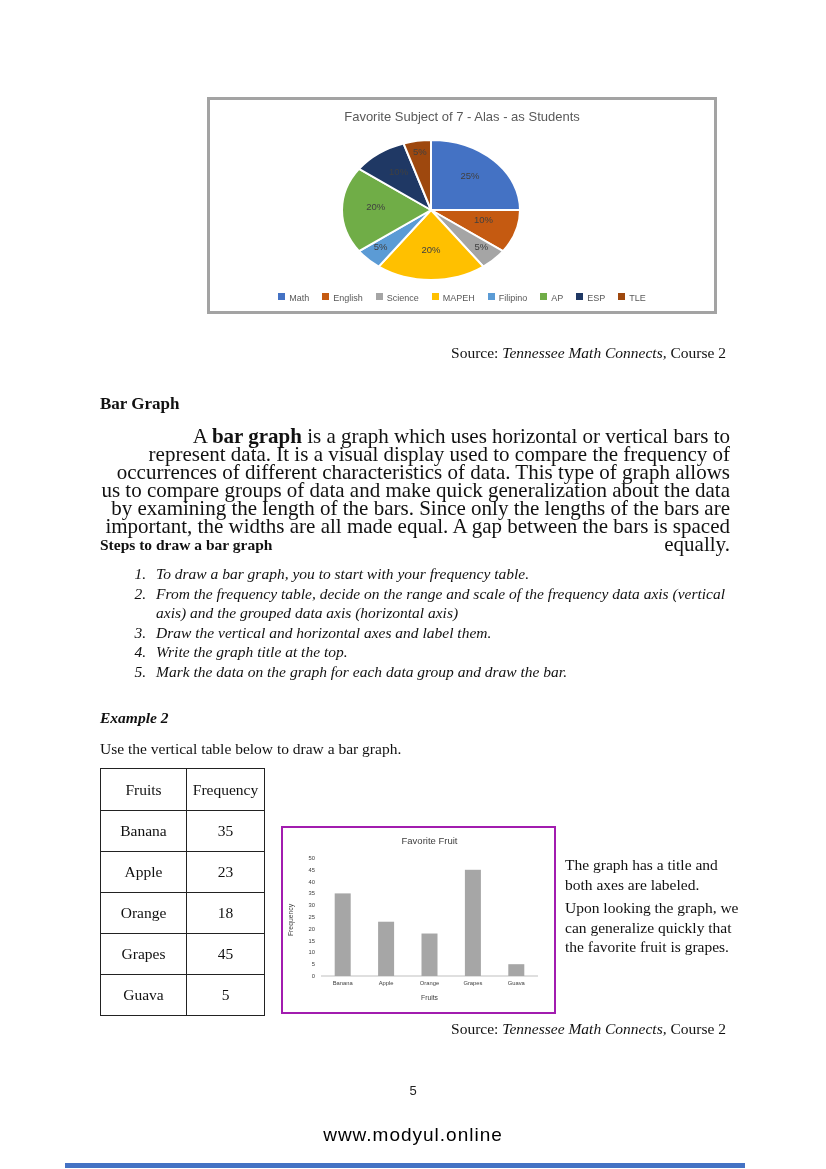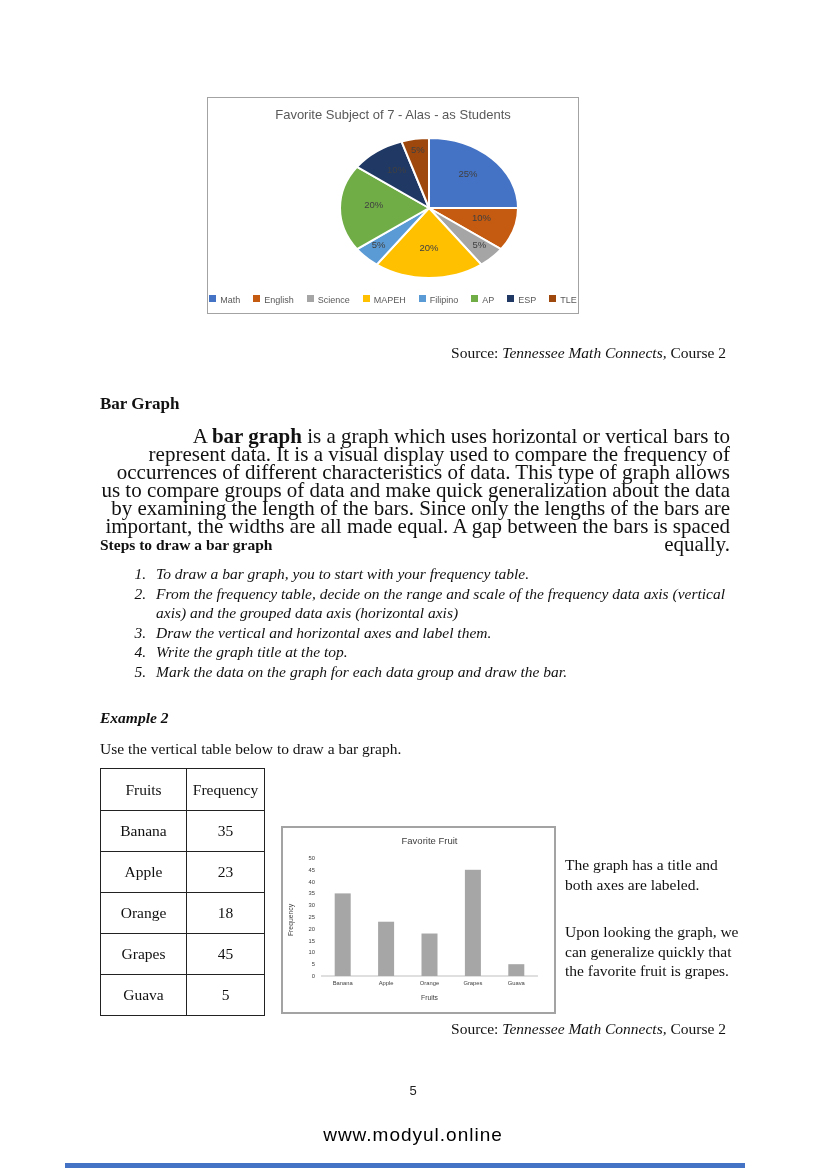--- a/index.html
+++ b/index.html
@@ -5,22 +5,22 @@
   * { margin:0; padding:0; box-sizing:border-box; }
   html,body { background:#ffffff; }
   .page {
     position:relative; width:826px; height:1169px; margin:0 auto;
     background:#ffffff; font-family:"Liberation Serif", serif; color:#111;
     overflow:hidden;
   }
 
   
   .pie-box {
-    position:absolute; left:207px; top:97px; width:372px; height:217px;
-    border:1px solid #a3a3a3; background:#fff;
+    position:absolute; left:207px; top:97px; width:510px; height:217px;
+    border:3px solid #a3a3a3; background:#fff;
     font-family:"Liberation Sans", sans-serif;
   }
   .pie-title { margin-top:9px; text-align:center; font-size:13px; color:#595959; }
   .pie-legend {
     position:absolute; bottom:8px; left:0; width:100%;
     display:flex; justify-content:center; align-items:center; gap:13px;
   }
   .legend-item { display:flex; align-items:flex-start; font-size:9px; color:#595959; }
   .legend-swatch { width:7px; height:7px; display:inline-block; margin-right:4px; }
 
@@ -48,26 +48,26 @@
     border:1px solid #222; font-size:15.5px; font-weight:normal;
     text-align:center; vertical-align:middle;
   }
   .freq-table th { width:86px; height:42px; }
   .freq-table th + th { width:78px; }
   .freq-table td { height:41px; }
 
   
   .solution { position:absolute; left:281px; top:766px; width:452px; font-size:15.5px; line-height:19.5px; }
   .notes { position:absolute; left:565px; top:855px; width:180px; font-size:15.5px; line-height:19.5px; }
-  .notes p + p { margin-top:28px; }
+  .notes p + p { margin-top:4px; }
 
   
   .bar-box {
     position:absolute; left:281px; top:826px; width:275px; height:188px;
-    border:2px solid #a3a3a3; background:#fff;
+    border:2px solid #a21caf; background:#fff;
   }
   .bar-box svg { display:block; }
 
   
   .page-number { position:absolute; left:0; top:1083px; width:100%; text-align:center;
     font-family:"Liberation Sans", sans-serif; font-size:13px; color:#222; }
   .watermark { position:absolute; left:0; top:1124px; width:100%; text-align:center;
     font-family:"Liberation Sans", sans-serif; font-size:19px; letter-spacing:1px; color:#000000; }
   .footer-bar { position:absolute; left:65px; top:1163px; width:680px; height:5px; }
 </style>

